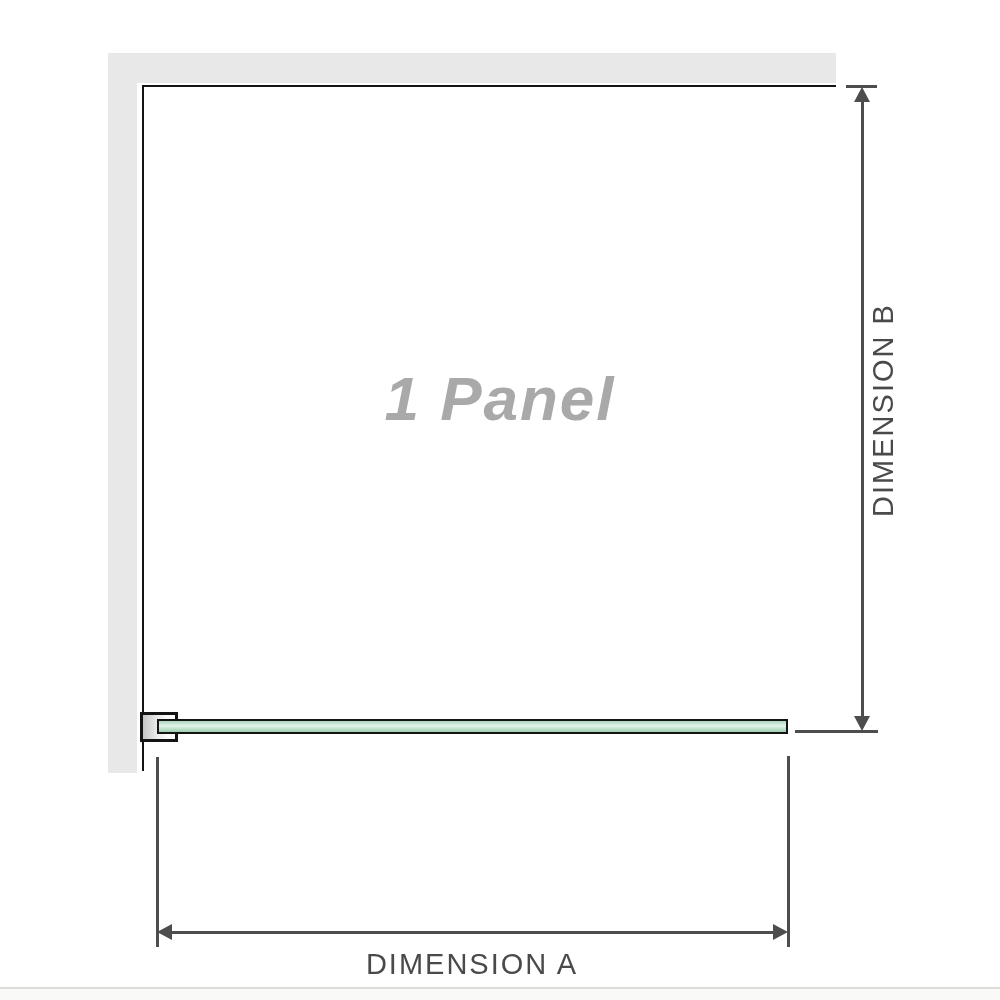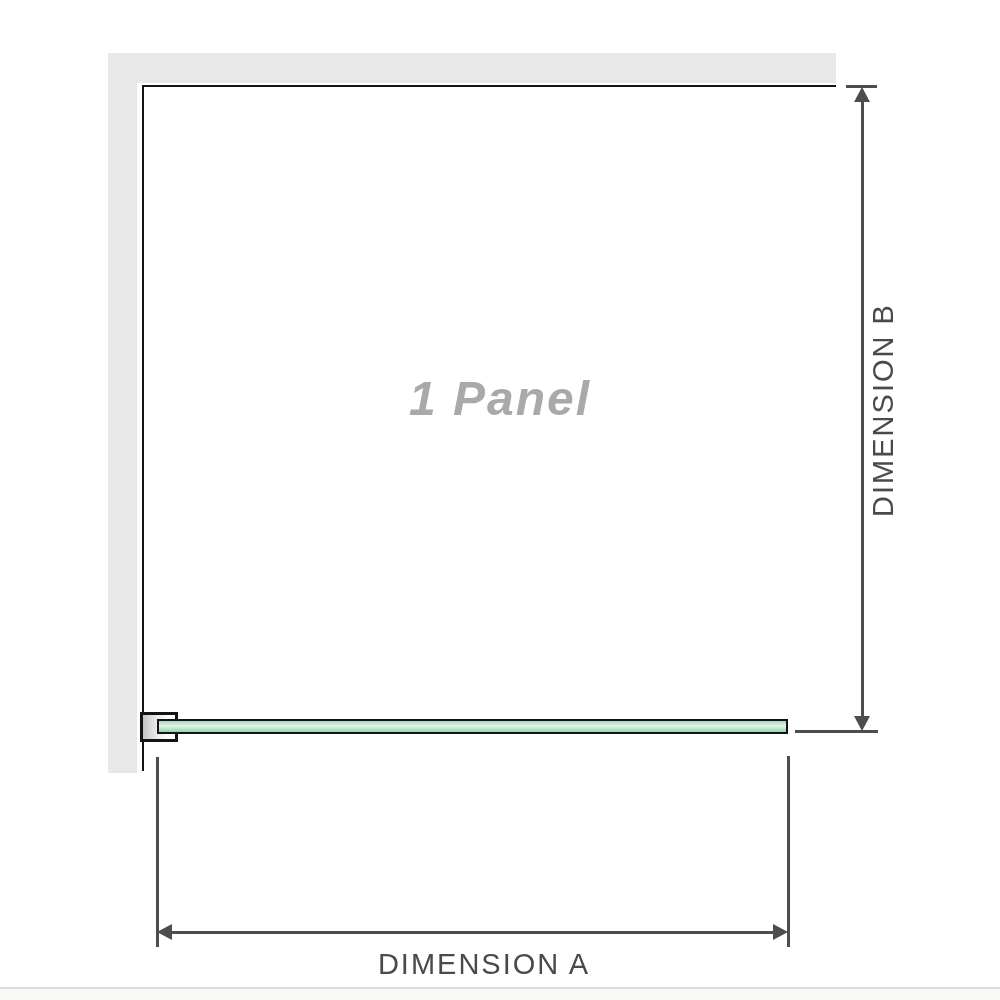--- a/index.html
+++ b/index.html
@@ -34,21 +34,21 @@
   }
   .edge-left {
     left: 142px; top: 85px; width: 2px; height: 686px;
     background: var(--edge, #141414);
   }
 
   
   .panel-label {
     left: 500px; top: 398px;
     transform: translate(-50%, -50%);
-    font-size: 48px;
+    font-size: 62px;
     font-style: italic;
     font-weight: 700;
     letter-spacing: 2px;
     color: var(--panel-text, #a9a9a9);
     white-space: nowrap;
   }
 
   
   .bracket {
     left: 140px; top: 712px; width: 38px; height: 30px;
@@ -115,21 +115,21 @@
     font-weight: 400;
     letter-spacing: 2px;
     color: var(--label-text, #4a4a4a);
     white-space: nowrap;
   }
   .dimb-label {
     left: 883px; top: 410px;
     transform: translate(-50%, -50%) rotate(-90deg);
   }
   .dima-label {
-    left: 484px; top: 964px;
+    left: 472px; top: 964px;
     transform: translate(-50%, -50%);
   }
 
   
   .baseline {
     left: 0; top: 987px; width: 1000px; height: 2px;
     background: var(--baseline, #dbdbd7);
   }
   .bottom-strip {
     left: 0; top: 989px; width: 1000px; height: 11px;

